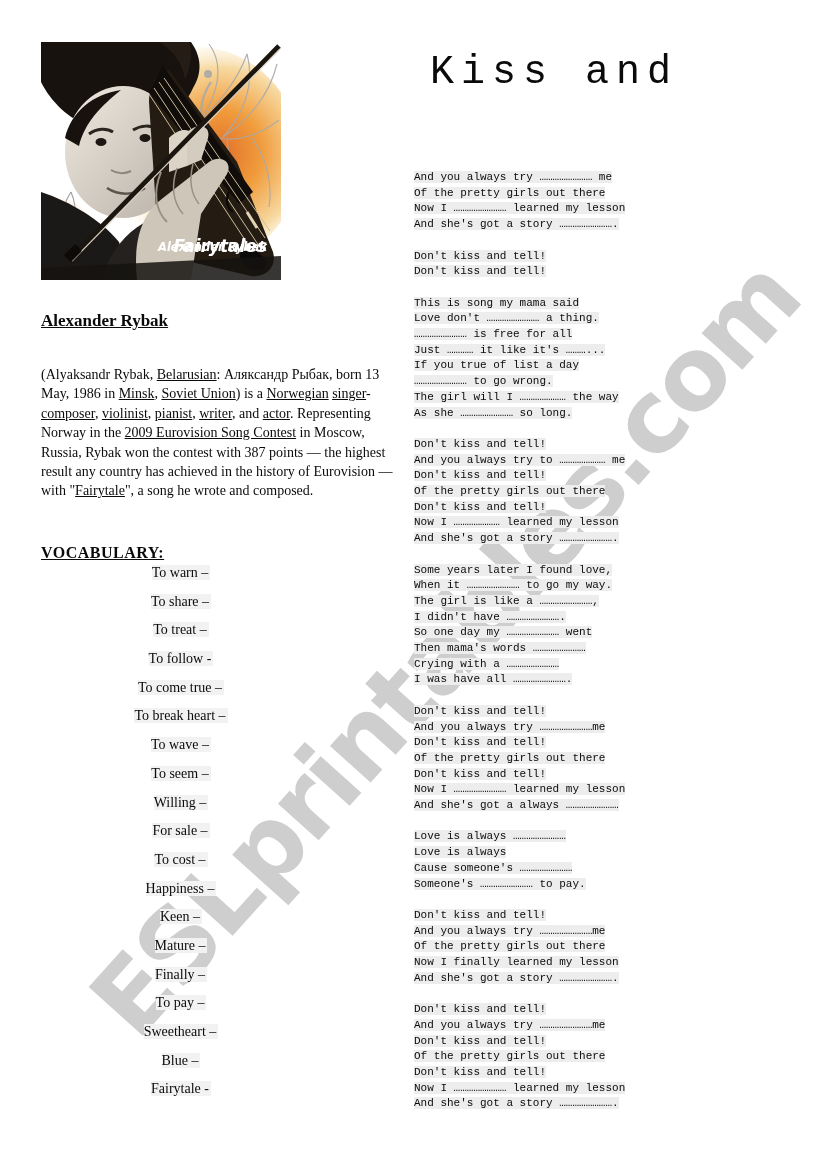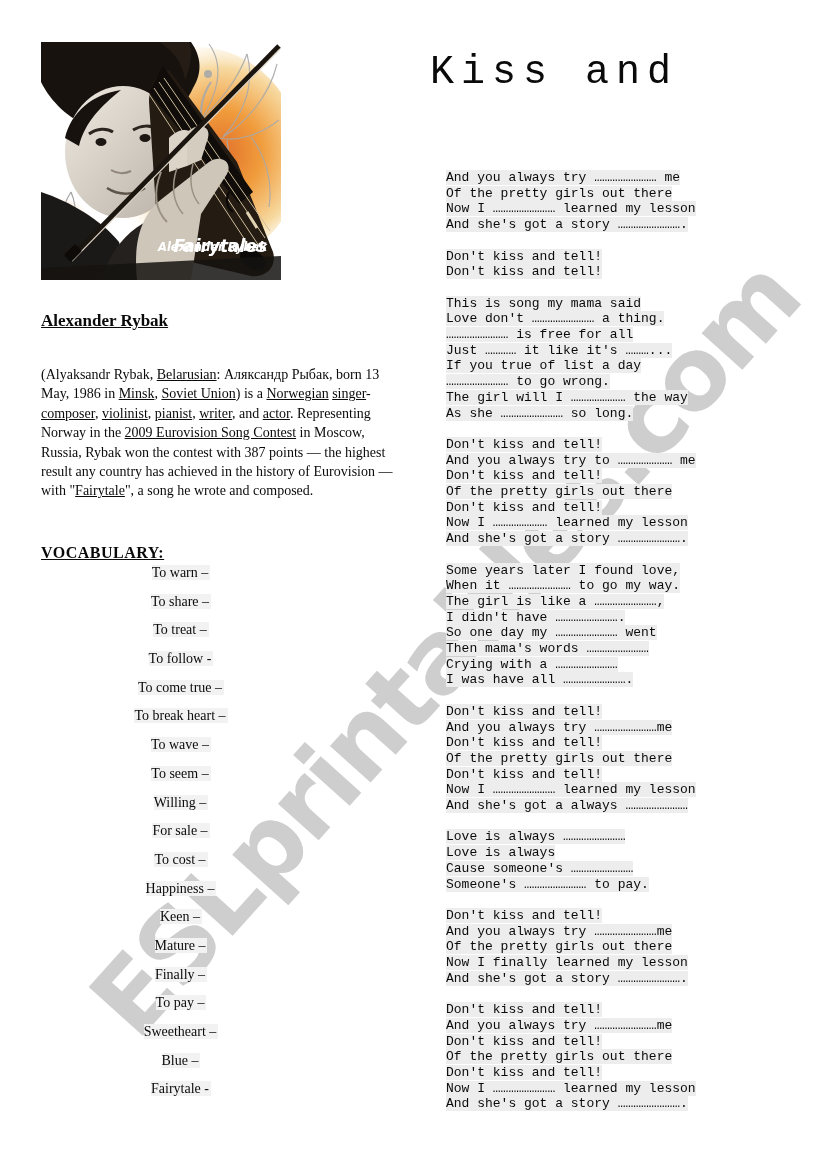--- a/index.html
+++ b/index.html
@@ -54,23 +54,23 @@
   .vocab-item{height:28.7px;}
   .vocab-item span{background:#f2f2f2;padding:0 2px 0 0;}
   
   .song-title{
     position:absolute;left:430px;top:44px;z-index:2;
     font-family:"Liberation Mono", monospace;
     font-size:40px;line-height:57px;letter-spacing:7px;
     font-weight:normal;
   }
   .lyrics{
-    position:absolute;left:446px;top:170px;width:360px;z-index:2;
+    position:absolute;left:414px;top:170px;width:360px;z-index:2;
     font-family:"Liberation Mono", monospace;
-    font-size:13px;line-height:15.7px;
+    font-size:11px;line-height:15.7px;
     white-space:nowrap;
   }
   .stanza{margin:0 0 15.7px 0;}
   .lyric-line span{background:#ededed;}
   
   .cover-artist,.cover-title{
     position:absolute;right:14px;z-index:3;color:#fff;
     font-family:"DejaVu Sans", sans-serif;font-style:italic;font-weight:bold;
     text-align:right;white-space:nowrap;
   }

